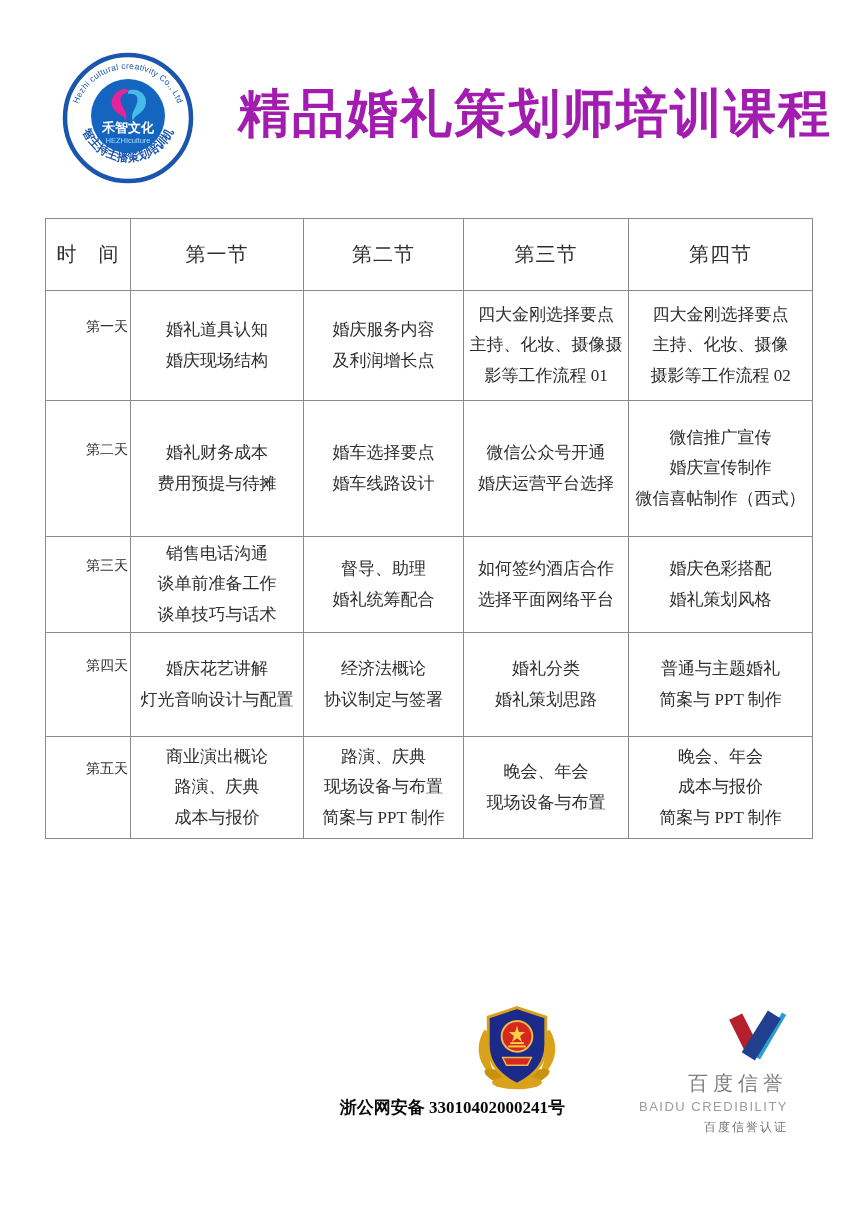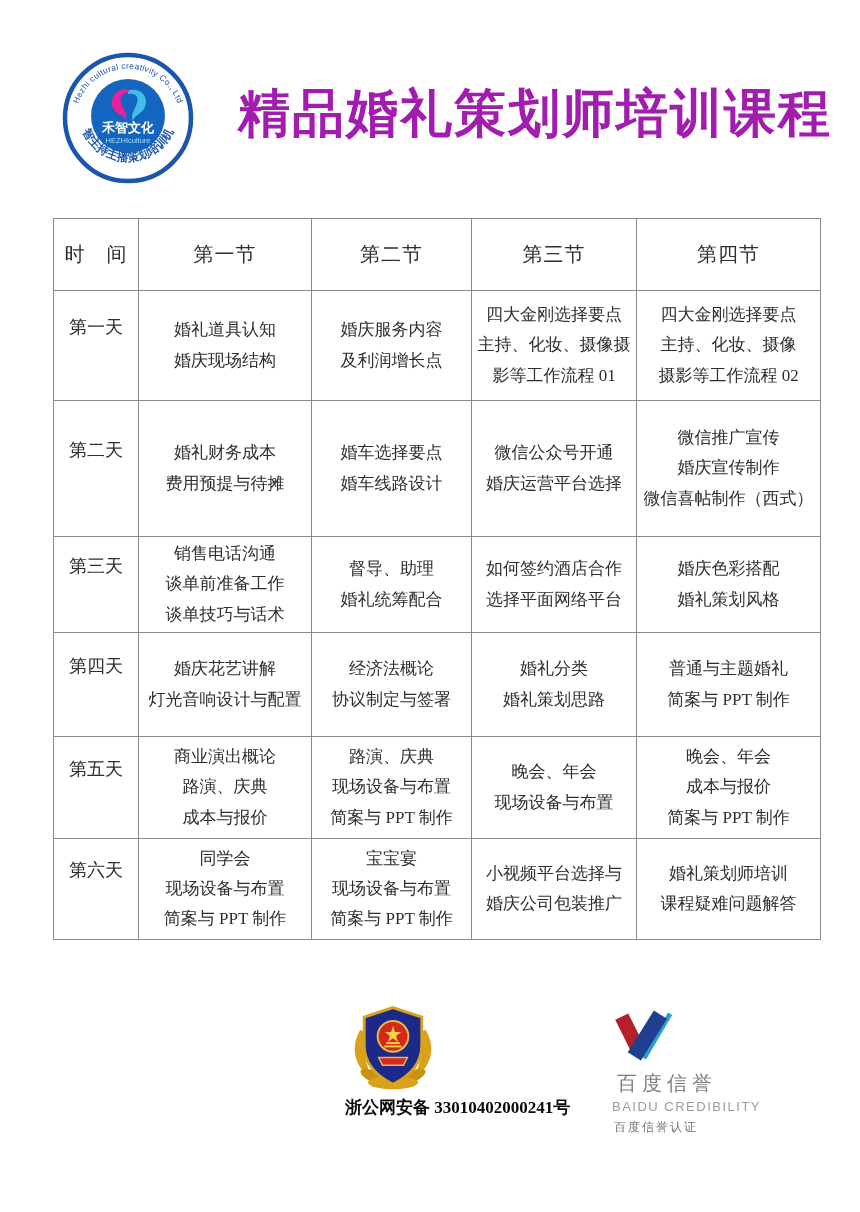--- a/index.html
+++ b/index.html
@@ -14,35 +14,35 @@
   .page-title {
     position:absolute; left:192px; top:74px; width:606px; height:80px;
     display:flex; align-items:center; justify-content:center;
     font-size:52px; font-weight:bold; letter-spacing:2px; color:#a21caf;
     font-family:"Liberation Serif", serif; white-space:nowrap;margin-left:40px;
   }
 
   
   table.course-table {
     position:absolute; left:45px; top:218px; width:767px;
-    border-collapse:collapse; table-layout:fixed;margin-left:8px;
+    border-collapse:collapse; table-layout:fixed;
   }
   .course-table th, .course-table td {
     border:1px solid #8a8a8a; text-align:center; vertical-align:middle;
     font-weight:normal; color:#2e2e2e; padding:0 2px;
     font-family:"Liberation Serif", serif;
   }
   .course-table thead th { height:72px; font-size:20px; letter-spacing:1px; }
-  .course-table tbody th { font-size:18px; padding-bottom:38px; }
+  .course-table tbody th { font-size:14px; padding-bottom:38px;text-align:right; }
   .course-table td { font-size:17px; line-height:1.78; white-space:pre-line; }
   .r1{height:110px}.r2{height:136px}.r3{height:96px}
   .r4{height:104px}.r5{height:102px}.r6{height:101px}
 
   
-  .foot-group { position:absolute; display:flex; flex-direction:column; align-items:flex-start; }
+  .foot-group { position:absolute; display:flex; flex-direction:column; align-items:flex-end; }
   .foot-icp   { left:40px;  top:1003px; width:280px; }
   .foot-police{ left:345px; top:997px;  width:220px; }
   .foot-baidu { left:612px; top:1010px; width:176px; }
   .icp-text {
     margin-top:7px; font-family:"Liberation Sans", sans-serif;
     font-size:16px; color:#3b3b3b; white-space:nowrap;
   }
   .police-text {
     margin-top:3px; font-family:Liberation Serif, serif;
     font-size:17px; font-weight:bold; color:#0a0a0a; white-space:nowrap;
@@ -164,33 +164,20 @@
 路演、庆典
 成本与报价</td>
         <td>路演、庆典
 现场设备与布置
 简案与 PPT 制作</td>
         <td>晚会、年会
 现场设备与布置</td>
         <td>晚会、年会
 成本与报价
 简案与 PPT 制作</td>
-      </tr>
-      <tr class="r6">
-        <th>第六天</th>
-        <td>同学会
-现场设备与布置
-简案与 PPT 制作</td>
-        <td>宝宝宴
-现场设备与布置
-简案与 PPT 制作</td>
-        <td>小视频平台选择与
-婚庆公司包装推广</td>
-        <td>婚礼策划师培训
-课程疑难问题解答</td>
       </tr>
     </tbody>
   </table>
 
 
   <div class="foot-group foot-police">
     <svg width="96" height="96" viewBox="0 0 100 100">
       <path d="M16,34 C5,52 9,74 31,87 C20,72 18,52 24,38 Z" fill="#d9a21b"></path>
       <path d="M84,34 C95,52 91,74 69,87 C80,72 82,52 76,38 Z" fill="#d9a21b"></path>
       <ellipse cx="30" cy="83" rx="15" ry="6" fill="#c8920f" transform="rotate(25 30 83)"></ellipse>

